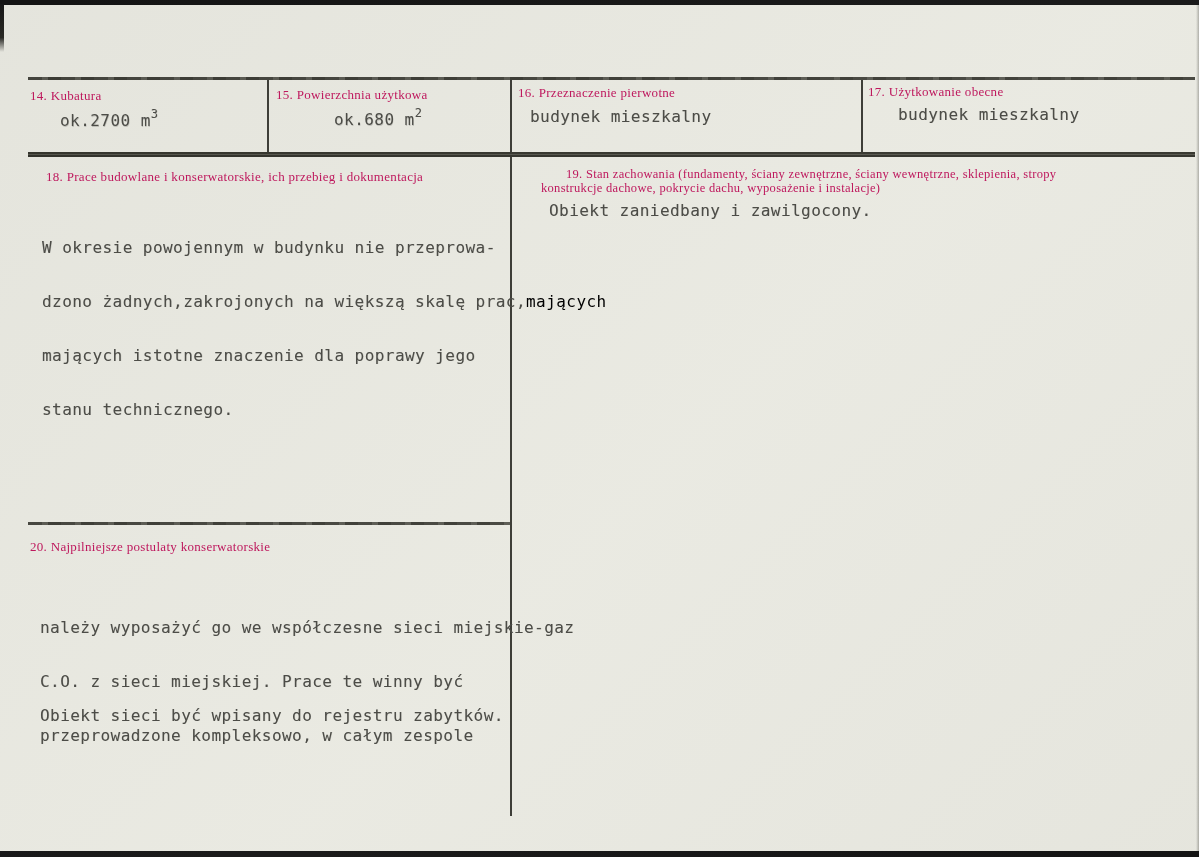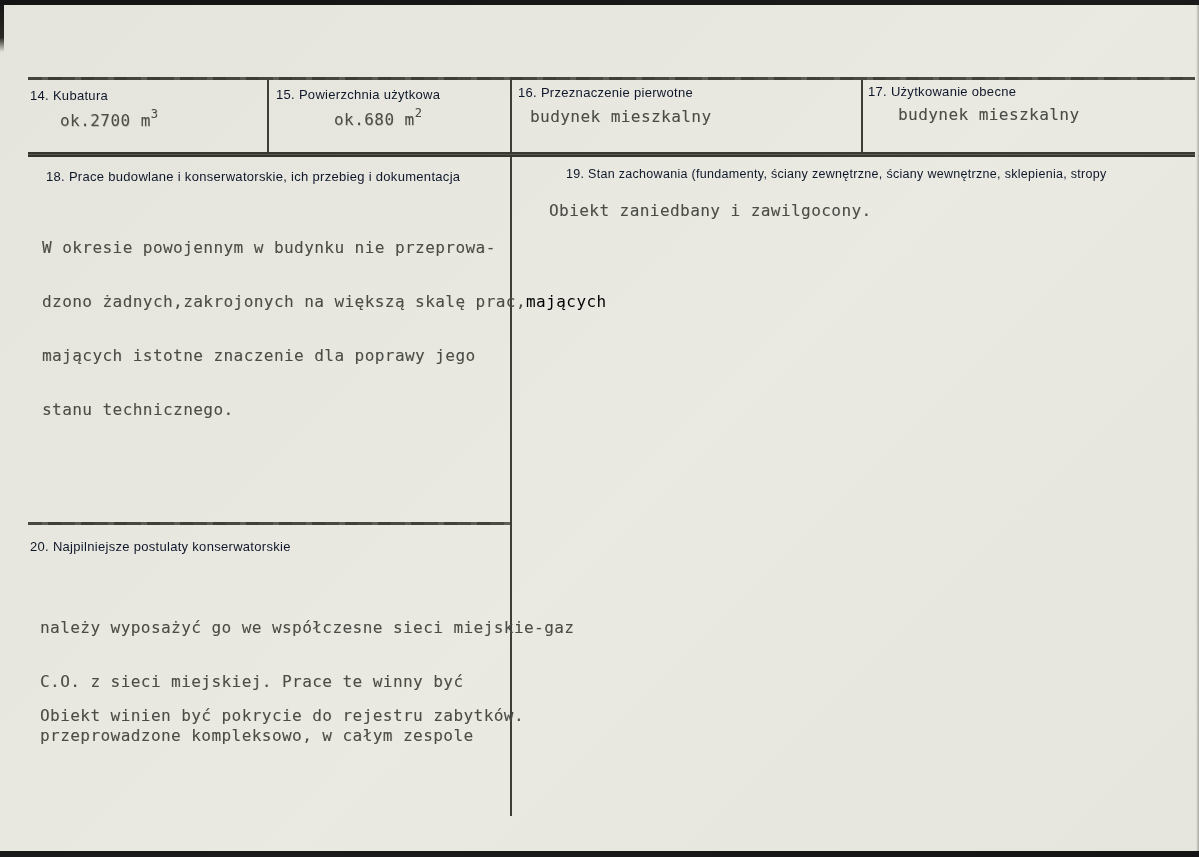--- a/index.html
+++ b/index.html
@@ -34,23 +34,23 @@
   .hrule.textured {
     background: repeating-linear-gradient(90deg, #45453e 0 14px, #5a5a52 14px 20px, #3c3c35 20px 33px);
   }
   .hrule.thick {
     background: linear-gradient(to bottom, #35352d 0 2px, #55554c 2px 3px, #32322b 3px 5px);
   }
   .vrule { background:#3e3e38; z-index:1; }
 
   
   .lbl {
-    font-family: Liberation Sans, sans-serif;
+    font-family: Liberation Serif, serif;
     font-size: 13px;
-    color: #0f172a;
+    color: #be185d;
     letter-spacing: 0.3px;
     white-space: pre;
     z-index: 2;
   }
   .lbl.small2 { font-size:12.5px; }
 
   
   .tw {
     font-family: "DejaVu Sans Mono", monospace;
     font-size: 16px;
@@ -105,24 +105,25 @@
 
   <div class="abs lbl" style="left:46px; top:169px;">18. Prace budowlane i konserwatorskie, ich przebieg i dokumentacja</div>
   <div class="abs tw" style="left:42px; top:203px;">
     <div>W okresie powojennym w budynku nie przeprowa-</div>
     <div><span>dzono żadnych,zakrojonych na większą skalę prac,</span><span class="ghost">mających</span></div>
     <div>mających istotne znaczenie dla poprawy jego</div>
     <div>stanu technicznego.</div>
   </div>
 
   <div class="abs lbl small2" style="left:518px; top:167px;margin-left:48px;">19. Stan zachowania (fundamenty, ściany zewnętrzne, ściany wewnętrzne, sklepienia, stropy</div>
+  <div class="abs lbl small2" style="left:541px; top:181px;">konstrukcje dachowe, pokrycie dachu, wyposażenie i instalacje)</div>
   <div class="abs tw" style="left:549px; top:202px;">Obiekt zaniedbany i zawilgocony.</div>
 
   <div class="abs lbl" style="left:30px; top:539px;">20. Najpilniejsze postulaty konserwatorskie</div>
   <div class="abs tw" style="left:40px; top:583px;">
     <div>należy wyposażyć go we współczesne sieci miejskie-gaz</div>
     <div>C.O. z sieci miejskiej. Prace te winny być</div>
     <div>przeprowadzone kompleksowo, w całym zespole</div>
     
   </div>
-  <div class="abs tw" style="left:40px; top:707px;">Obiekt winien być pokrycie do rejestru zabytków.</div>
+  <div class="abs tw" style="left:40px; top:707px;">Obiekt sieci być wpisany do rejestru zabytków.</div>
 
 </div>
 
 </body></html>

